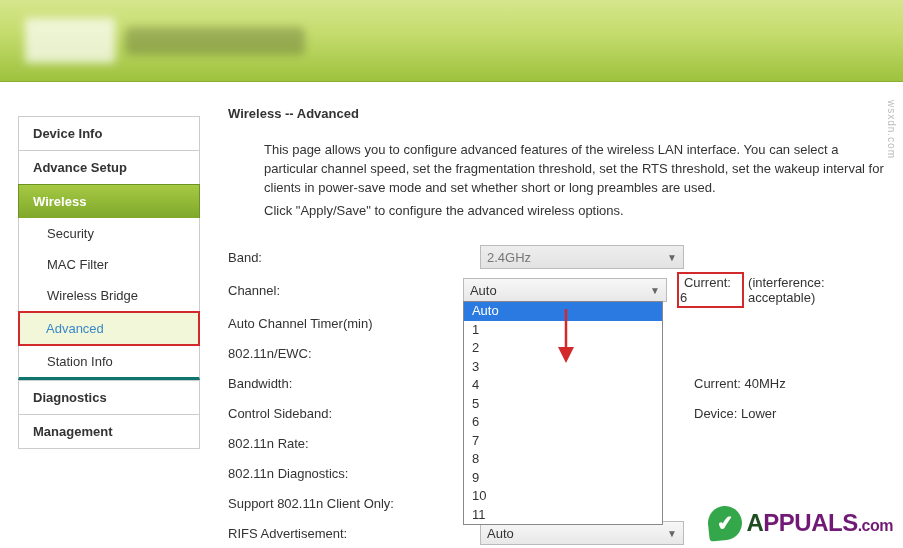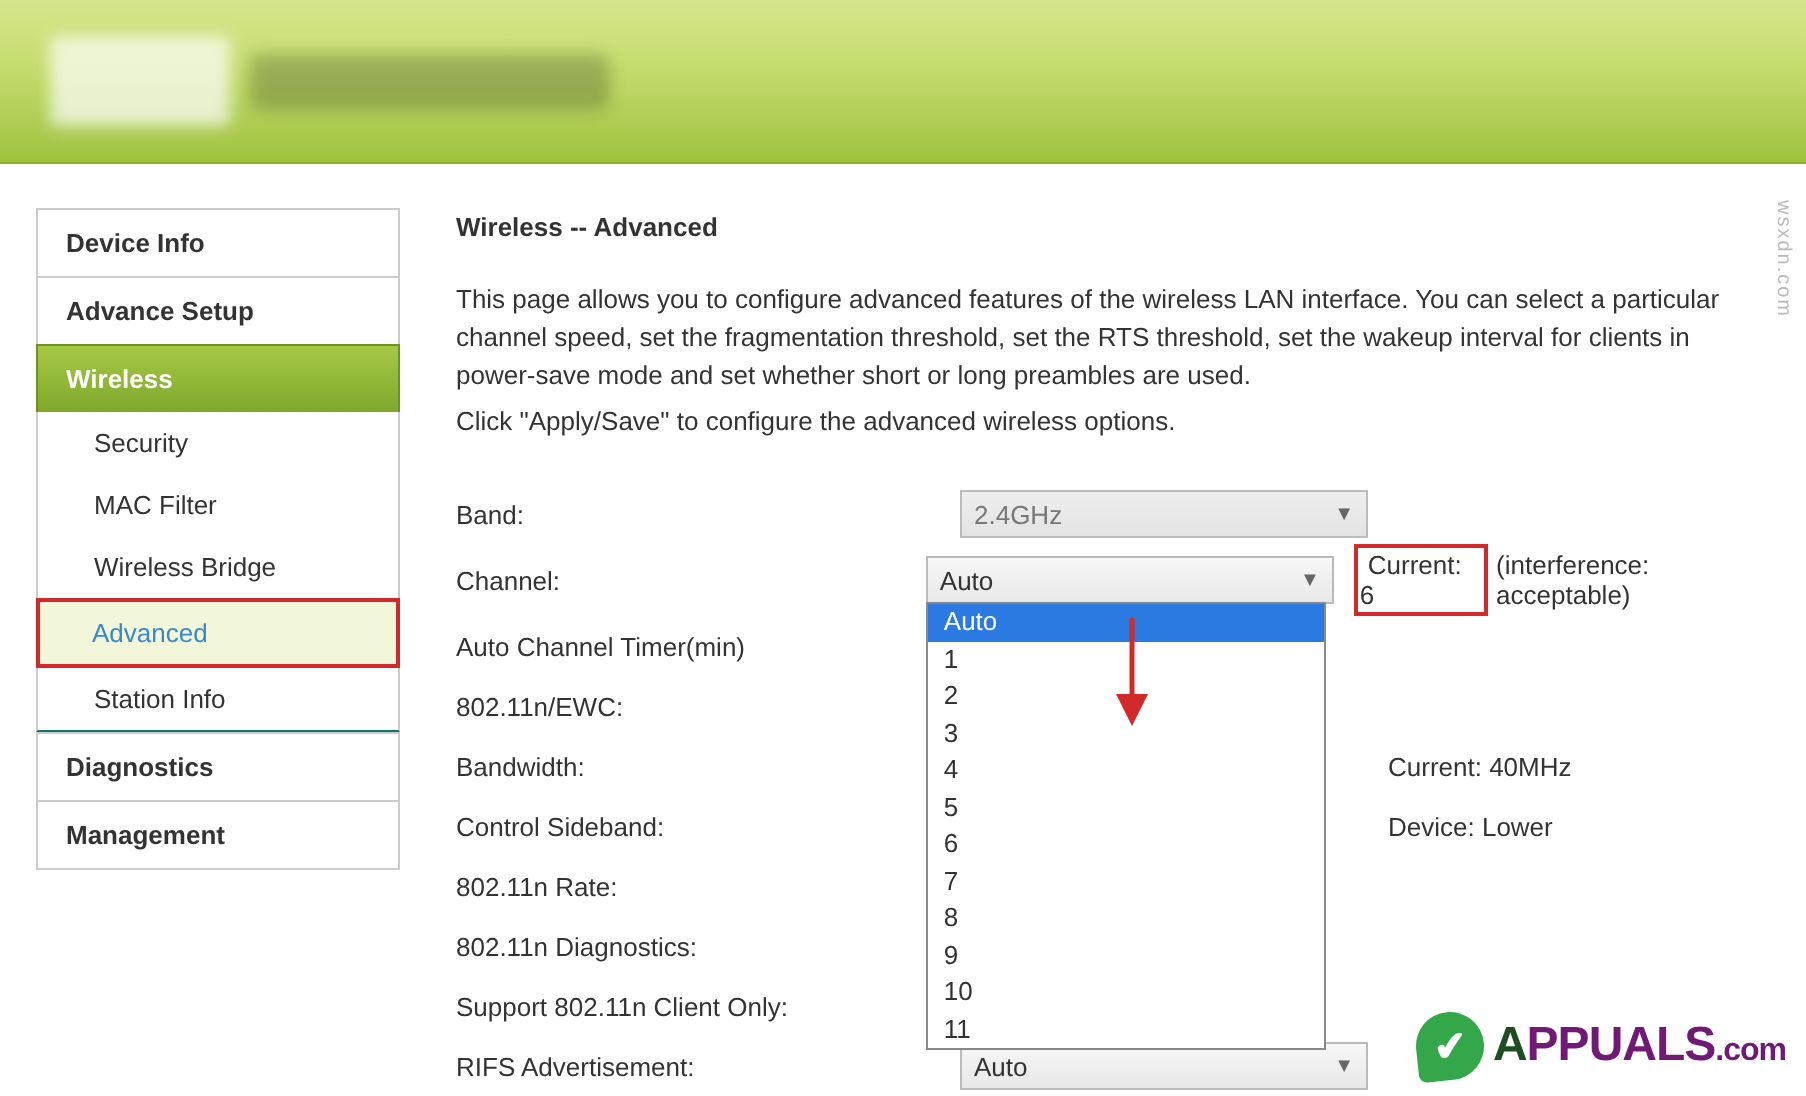--- a/index.html
+++ b/index.html
@@ -31,21 +31,21 @@
     }
     .banner-logo-box { width: 90px; height: 45px; background: #fff; border-radius: 3px; }
     .banner-logo-text { width: 180px; height: 28px; background: rgba(50,60,30,.4); border-radius:6px; }
 
     .layout {
       display: flex;
       height: calc(100% - 82px);
     }
     .sidebar {
       width: 200px;
-      padding: 22px 0 0 18px;
+      padding: 34px 0 0 18px;
     }
     .nav-item {
       border: 1px solid #ccc;
       border-bottom: none;
       padding: 9px 14px;
       font-weight: bold;
       background: #fff;
       cursor: pointer;
     }
     .nav-item:last-child { border-bottom: 1px solid #ccc; }
@@ -62,34 +62,34 @@
       font-weight: normal;
       color: #333;
       cursor: pointer;
     }
     .sub-item.highlighted {
       background: #f1f7d8;
       border: 2px solid #d22a2a;
       color: #3a88c9;
       padding-left: 26px;
     }
-    .subgroup-end { border-bottom: 1px solid #0f766e; }
+    .subgroup-end { border-bottom: 3px solid #0f766e; }
 
     .content {
       flex: 1;
       padding: 24px 18px 0 28px;
       overflow: hidden;
       position: relative;
     }
     .page-title {
       font-weight: bold;
       font-size: 13px;
       margin-bottom: 20px;
     }
-    .desc { margin-bottom: 4px; line-height: 1.45; }
+    .desc { margin-bottom: 4px; line-height: 1.45; margin-left: 36px; }
 
     .form { margin-top: 22px; }
     .row {
       display: flex;
       align-items: center;
       min-height: 30px;
     }
     .row-label { width: 252px; }
     .row-control { width: 200px; position: relative; }
     .row-extra { padding-left: 14px; display:flex; align-items:center; gap:0; }

